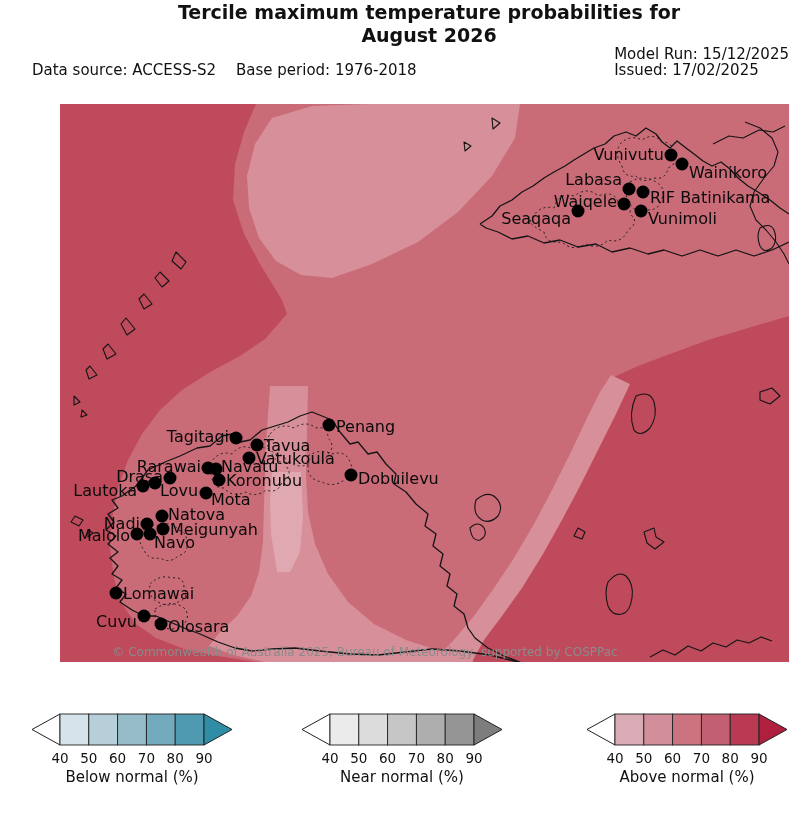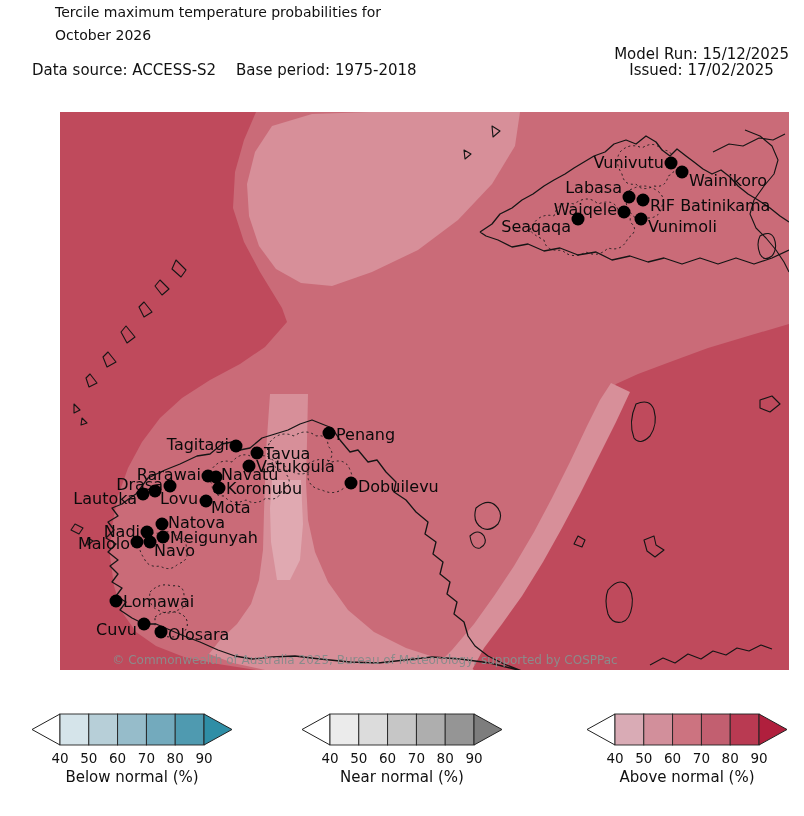--- a/index.html
+++ b/index.html
@@ -1,47 +1,47 @@
 <!DOCTYPE html>
 <html><head>
 <meta charset="utf-8">
 <style>
   html,body{margin:0;padding:0;background:#fff;}
   #stage{position:relative;width:804px;height:816px;background:#ffffff;overflow:hidden;
          font-family:"DejaVu Sans","Liberation Sans",sans-serif;color:#111;}
-  .title{position:absolute;left:55px;top:1px;width:748px;text-align:left;
-         font-size:14px;line-height:23px;color:#111;}
+  .title{position:absolute;left:55px;top:1px;width:748px;text-align:center;
+         font-size:19px;line-height:23px;color:#111;font-weight:bold;}
   .hdr{position:absolute;font-size:15px;color:#111;white-space:nowrap;}
   #hdr-source{left:16px;top:61px;margin-left:16px;}
   #hdr-base{left:236px;top:61px;}
-  #hdr-right{right:15px;top:46px;text-align:center;line-height:16px;}
-  #map-wrap{position:absolute;left:60px;top:112px;width:729px;height:558px;}
+  #hdr-right{right:15px;top:46px;text-align:left;line-height:16px;}
+  #map-wrap{position:absolute;left:60px;top:104px;width:729px;height:558px;}
   svg{display:block;}
   .coast{fill:none;stroke:#151515;stroke-width:1.3;stroke-linejoin:round;}
   .coast-thin{fill:none;stroke:#151515;stroke-width:1.1;stroke-linejoin:round;}
   .tikina{fill:none;stroke:#1c1c1c;stroke-width:1;stroke-dasharray:2 3;stroke-linejoin:round;}
   .town-label{font-size:16px;fill:#0a0a0a;}
   .attrib{font-size:12px;fill:#8b8b8b;}
   .legend{position:absolute;top:705px;width:225px;height:95px;}
   #legend-below{left:20px;} #legend-near{left:290px;} #legend-above{left:575px;}
   .tick-label{font-size:13.5px;fill:#111;}
   .legend-caption{font-size:15px;fill:#111;}
 </style>
 </head>
 <body>
 
 <div id="stage">
 
   <div class="title">
     <div>Tercile maximum temperature probabilities for</div>
-    <div>October 2026</div>
+    <div>August 2026</div>
   </div>
 
   <div class="hdr" id="hdr-source">Data source: ACCESS-S2</div>
-  <div class="hdr" id="hdr-base">Base period: 1975-2018</div>
+  <div class="hdr" id="hdr-base">Base period: 1976-2018</div>
   <div class="hdr" id="hdr-right">
     <div>Model Run: 15/12/2025</div>
     <div>Issued: 17/02/2025</div>
   </div>
 
   <div id="map-wrap">
     <svg width="729" height="558" viewBox="0 0 729 558">
 
       <rect x="0" y="0" width="729" height="558" fill="#ca6b78"></rect>
       <path d="M0,0 L196,0 L184,28 L175,60 L173,96 L184,130 L200,160 L222,196 L227,210 L205,235 L180,252 L150,268 L122,286 L100,306 L82,330 L68,356 L58,384 L52,414 L50,444 L54,474 L62,500 L76,520 L96,534 L124,545 L158,552 L196,558 L0,558 Z" fill="#bf4a5c"></path>

